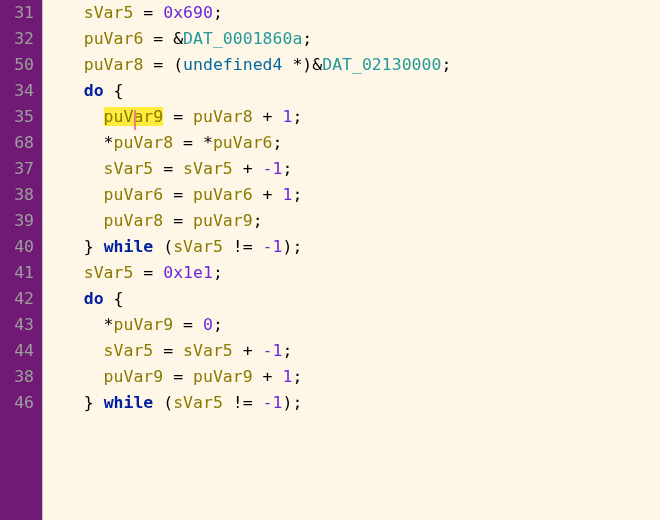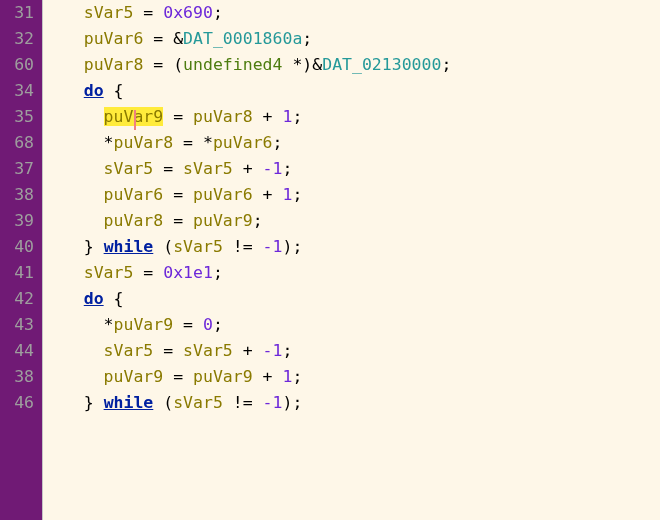--- a/index.html
+++ b/index.html
@@ -48,43 +48,43 @@
       left: 0;
       top: 0;
       width: 1px;
       height: 100%;
       background: #c5c5c5;
     }
     .tk-var { color: #8a7a00; }
     .tk-op { color: #000000; }
     .tk-punc { color: #000000; }
     .tk-num { color: #6d28d9; }
-    .tk-keyword { color: #0020a0; font-weight: bold; text-decoration: underline; }
-    .tk-type { color: #4d7c0f; }
+    .tk-keyword { color: #0020a0; font-weight: bold; }
+    .tk-type { color: #0369a1; }
     .tk-dat { color: #259999; }
     .tk-deref { color: #000000; }
     .highlight {
       background: #ffeb3b;
       position: relative;
     }
     .cursor {
       position: absolute;
       width: 2px;
       height: 20px;
       background: #f08080;
       top: 3px;
     }
   </style>
 </head>
 <body>
 
 <div class="gutter" id="gutter">
     <div class="gutter-line">31</div>
     <div class="gutter-line">32</div>
-    <div class="gutter-line">60</div>
+    <div class="gutter-line">50</div>
     <div class="gutter-line">34</div>
     <div class="gutter-line">35</div>
     <div class="gutter-line">68</div>
     <div class="gutter-line">37</div>
     <div class="gutter-line">38</div>
     <div class="gutter-line">39</div>
     <div class="gutter-line">40</div>
     <div class="gutter-line">41</div>
     <div class="gutter-line">42</div>
     <div class="gutter-line">43</div>

